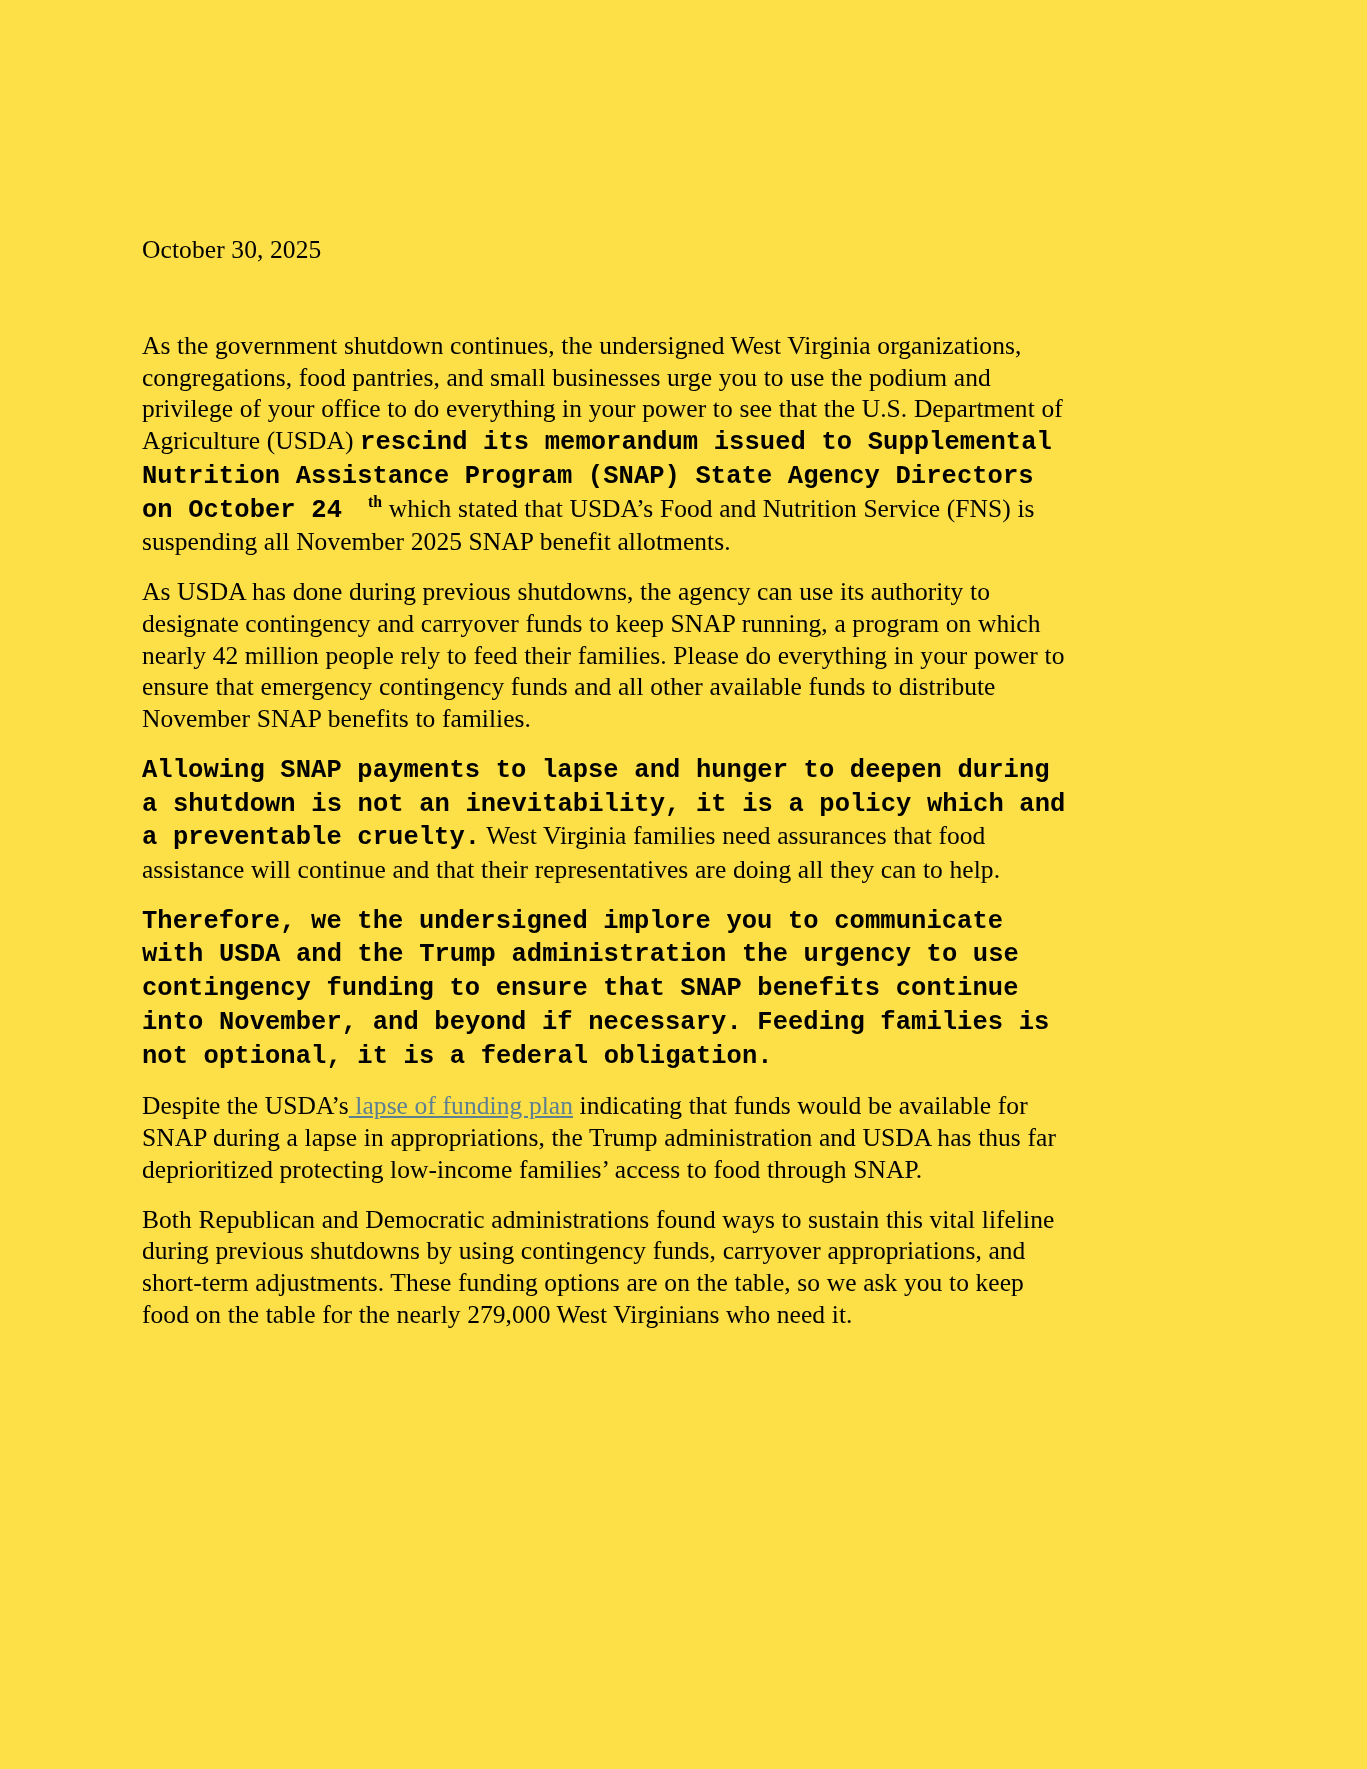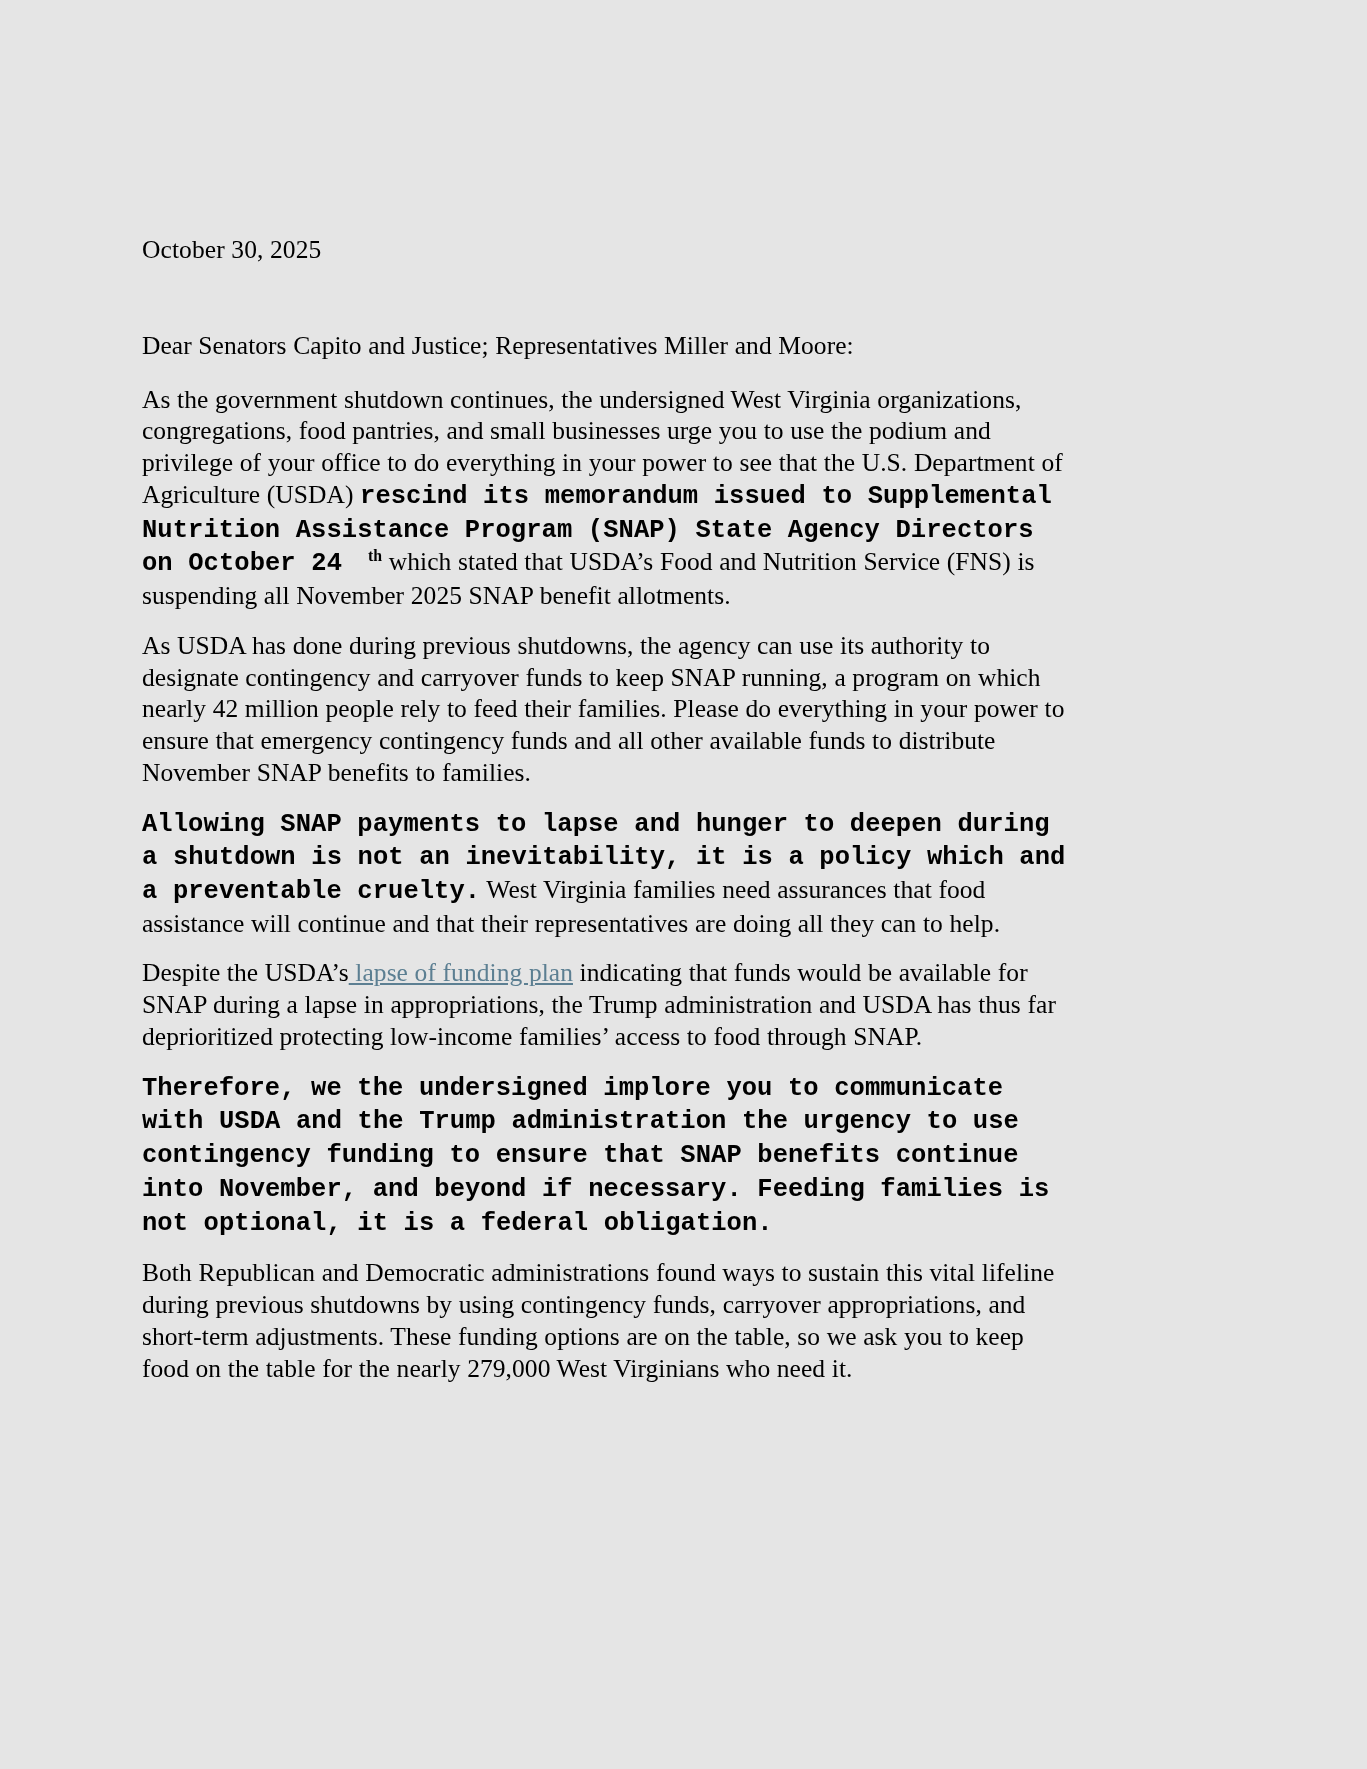--- a/index.html
+++ b/index.html
@@ -17,21 +17,21 @@
     -webkit-font-smoothing: antialiased;
   }
 
   
   .page {
     position: absolute;
     left: 0;
     top: 0;
     width: 1367px;
     height: 1769px;
-    background: #e5e5e5;
+    background: #fde047;
     box-sizing: border-box;
   }
 
   
   .content {
     position: absolute;
     left: 142px;
     top: 0;
     width: 935px;
   }
@@ -87,30 +87,29 @@
 </head>
 <body>
 
 <div class="page">
   <div class="content">
 
     <div class="date-line">October 30, 2025</div>
 
     <div class="body-block">
 
-      <p class="salutation">Dear Senators Capito and Justice; Representatives Miller and Moore:</p>
 
       <p><span>As the government shutdown continues, the undersigned West Virginia organizations, congregations, food pantries, and small businesses urge you to use the podium and privilege of your office to do everything in your power to see that the U.S. Department of Agriculture (USDA) </span><strong>rescind its memorandum issued to Supplemental Nutrition Assistance Program (SNAP) State Agency Directors on October 24</strong><sup>th</sup><span> which stated that USDA’s Food and Nutrition Service (FNS) is suspending all November 2025 SNAP benefit allotments.</span></p>
 
       <p><span>As USDA has done during previous shutdowns, the agency can use its authority to designate contingency and carryover funds to keep SNAP running, a program on which nearly 42 million people rely to feed their families.  Please do everything in your power to ensure that emergency contingency funds and all other available funds to distribute November SNAP benefits to families.</span></p>
 
       <p><strong>Allowing SNAP payments to lapse and hunger to deepen during a shutdown is not an inevitability, it is a policy which and a preventable cruelty.</strong><span> West Virginia families need assurances that food assistance will continue and that their representatives are doing all they can to help.</span></p>
 
+      <p><strong>Therefore, we the undersigned implore you to communicate with USDA and the Trump administration the urgency to use contingency funding to ensure that SNAP benefits continue into November, and beyond if necessary. Feeding families is not optional, it is a federal obligation.</strong></p>
+
       <p><span>Despite the USDA’s</span><a class="doclink" href="#"> lapse of funding plan</a><span> indicating that funds would be available for SNAP during a lapse in appropriations, the Trump administration and USDA has thus far deprioritized protecting low-income families’ access to food through SNAP.</span></p>
-
-      <p><strong>Therefore, we the undersigned implore you to communicate with USDA and the Trump administration the urgency to use contingency funding to ensure that SNAP benefits continue into November, and beyond if necessary. Feeding families is not optional, it is a federal obligation.</strong></p>
 
       <p><span>Both Republican and Democratic administrations found ways to sustain this vital lifeline during previous shutdowns by using contingency funds, carryover appropriations, and short-term adjustments. These funding options are on the table, so we ask you to keep food on the table for the nearly 279,000 West Virginians who need it.</span></p>
 
 
     </div>
   </div>
 </div>
 
 </body></html>

